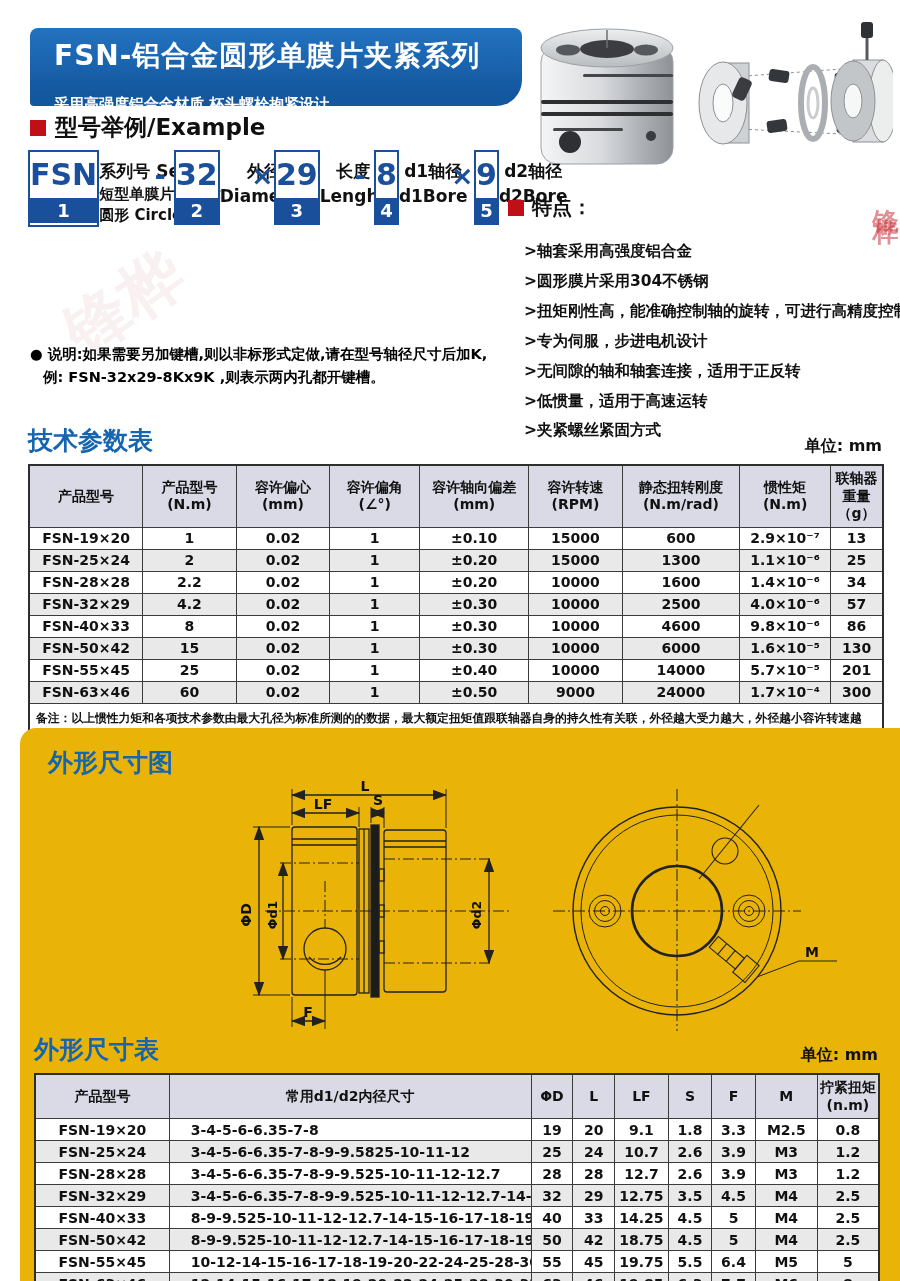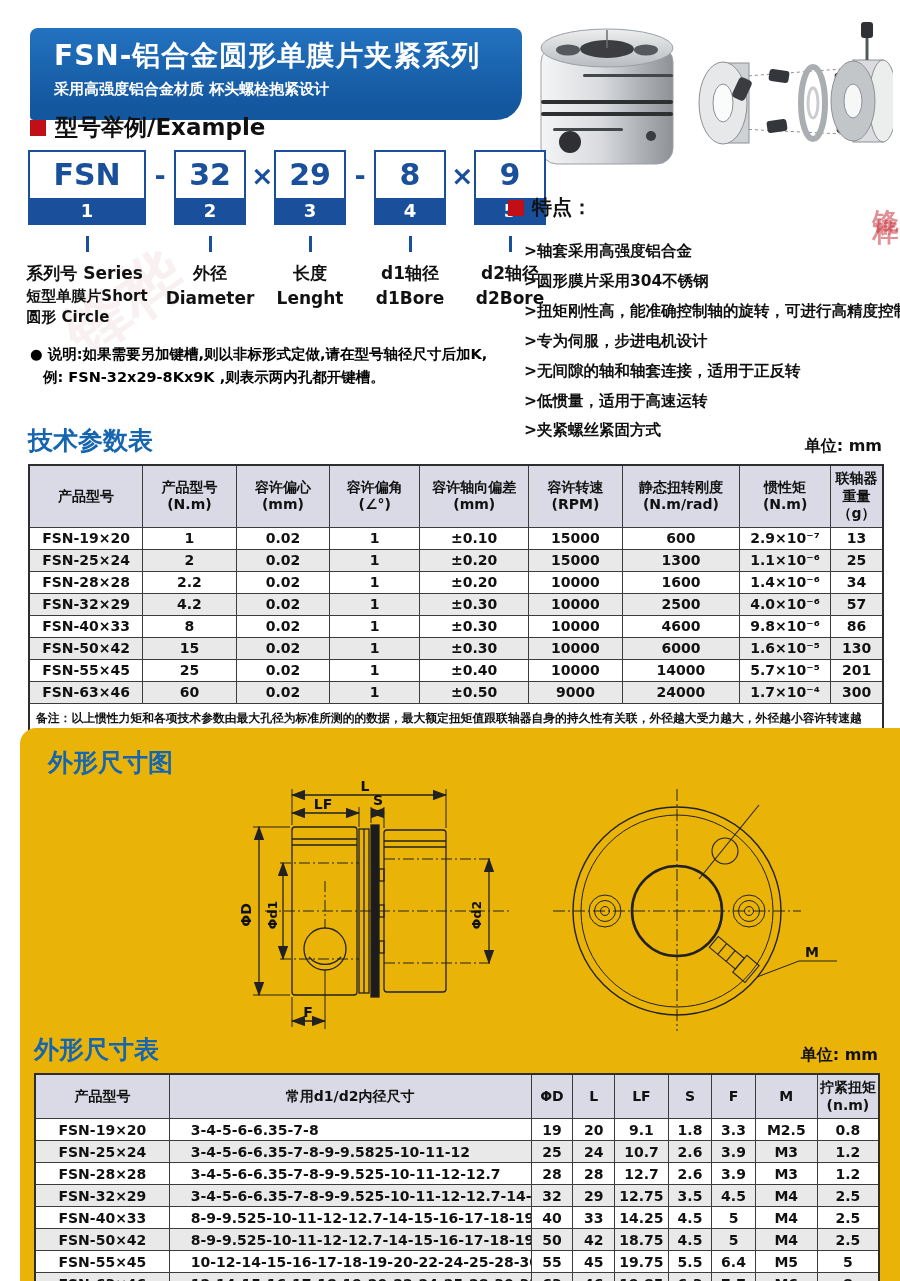--- a/index.html
+++ b/index.html
@@ -4,36 +4,36 @@
 <style>
   html,body{margin:0;padding:0}
   body{
     width:900px;height:1281px;position:relative;overflow:hidden;
     background:#ffffff;
     font-family:"DejaVu Sans","Liberation Sans",sans-serif;
     color:#111;
   }
   
   .banner{
-    position:absolute;left:30px;top:28px;width:492px;height:92px;
+    position:absolute;left:30px;top:28px;width:492px;height:78px;
     background:linear-gradient(180deg,#2372bf 0%,#13579f 85%);
     border-radius:8px 8px 26px 4px;
     color:#fff;box-sizing:border-box;padding:9px 8px 0 24px;
   }
   .banner-title{margin:0;font-size:28px;font-weight:bold;letter-spacing:1px;white-space:nowrap}
-  .banner-sub{margin:5px 0 0;font-size:15px;font-weight:bold}
+  .banner-sub{margin:20px 0 0;font-size:15px;font-weight:bold}
   
   .photos{position:absolute;left:523px;top:8px;width:370px;height:185px}
   
   .sec-heading{position:absolute;left:30px;top:112px;display:flex;align-items:center;gap:9px;
     font-size:23px;font-weight:bold;color:#101010}
   .red-sq{display:inline-block;width:16px;height:16px;background:#c00f17;flex:0 0 auto}
   
   .model-row{position:absolute;left:28px;top:150px;display:flex;align-items:flex-start}
-  .segment{display:flex;flex-direction:column;align-items:center}
+  .segment{display:flex;flex-direction:row;}
   .segment.w1{width:118px}.segment.wn{width:72px}
   .segbox{border:2px solid #1a4f9c;width:100%;box-sizing:border-box}
   .segval{background:#fff;color:#1a4f9c;font-weight:bold;font-size:30px;text-align:center;height:46px;line-height:46px}
   .segnum{background:#1a4f9c;color:#fff;font-weight:bold;font-size:18px;text-align:center;height:25px;line-height:25px}
   .tick{width:3px;height:16px;background:#1a4f9c;margin-top:11px}
   .seglabels{margin-top:9px;font-weight:bold;white-space:nowrap;line-height:1.45}
   .seglabels .l1{font-size:17px}
   .seglabels .l2{font-size:15px}
   .segment.w1 .seglabels{text-align:left}
   .segment.wn .seglabels{text-align:center}

